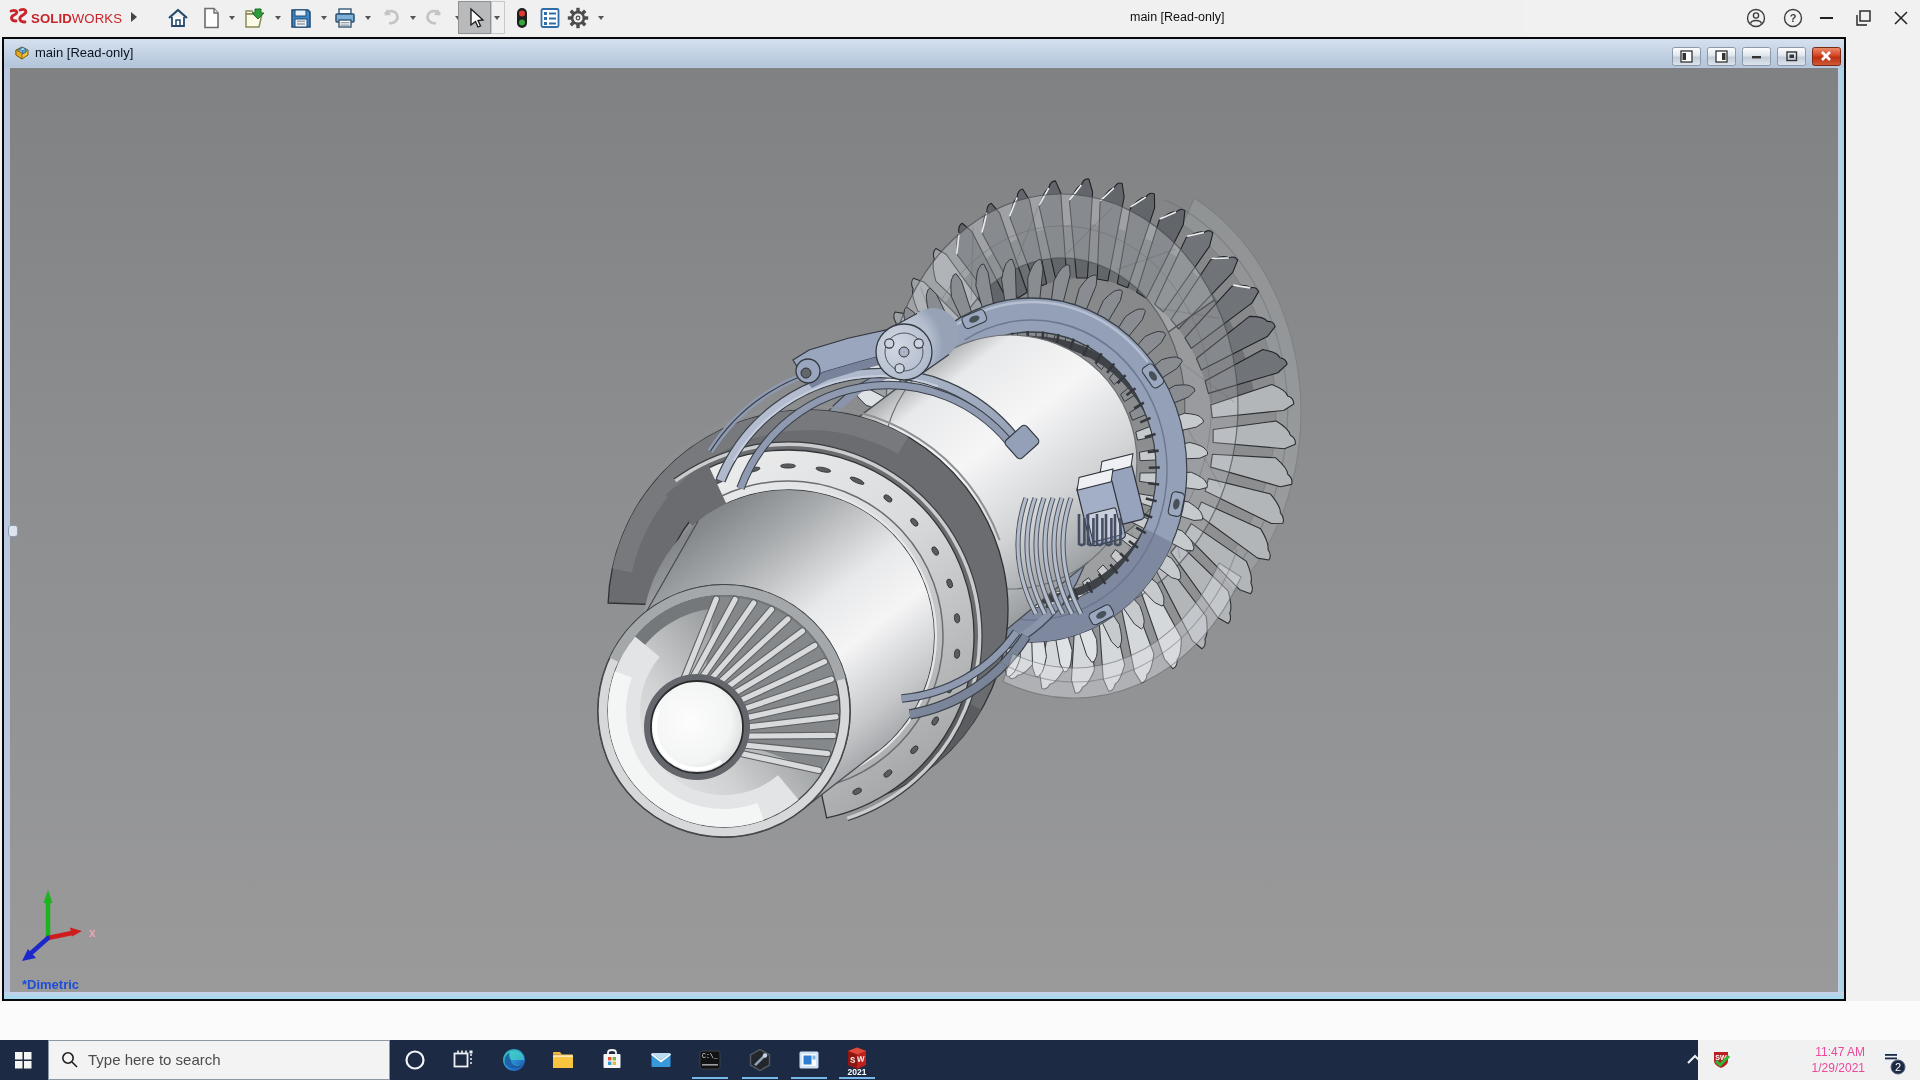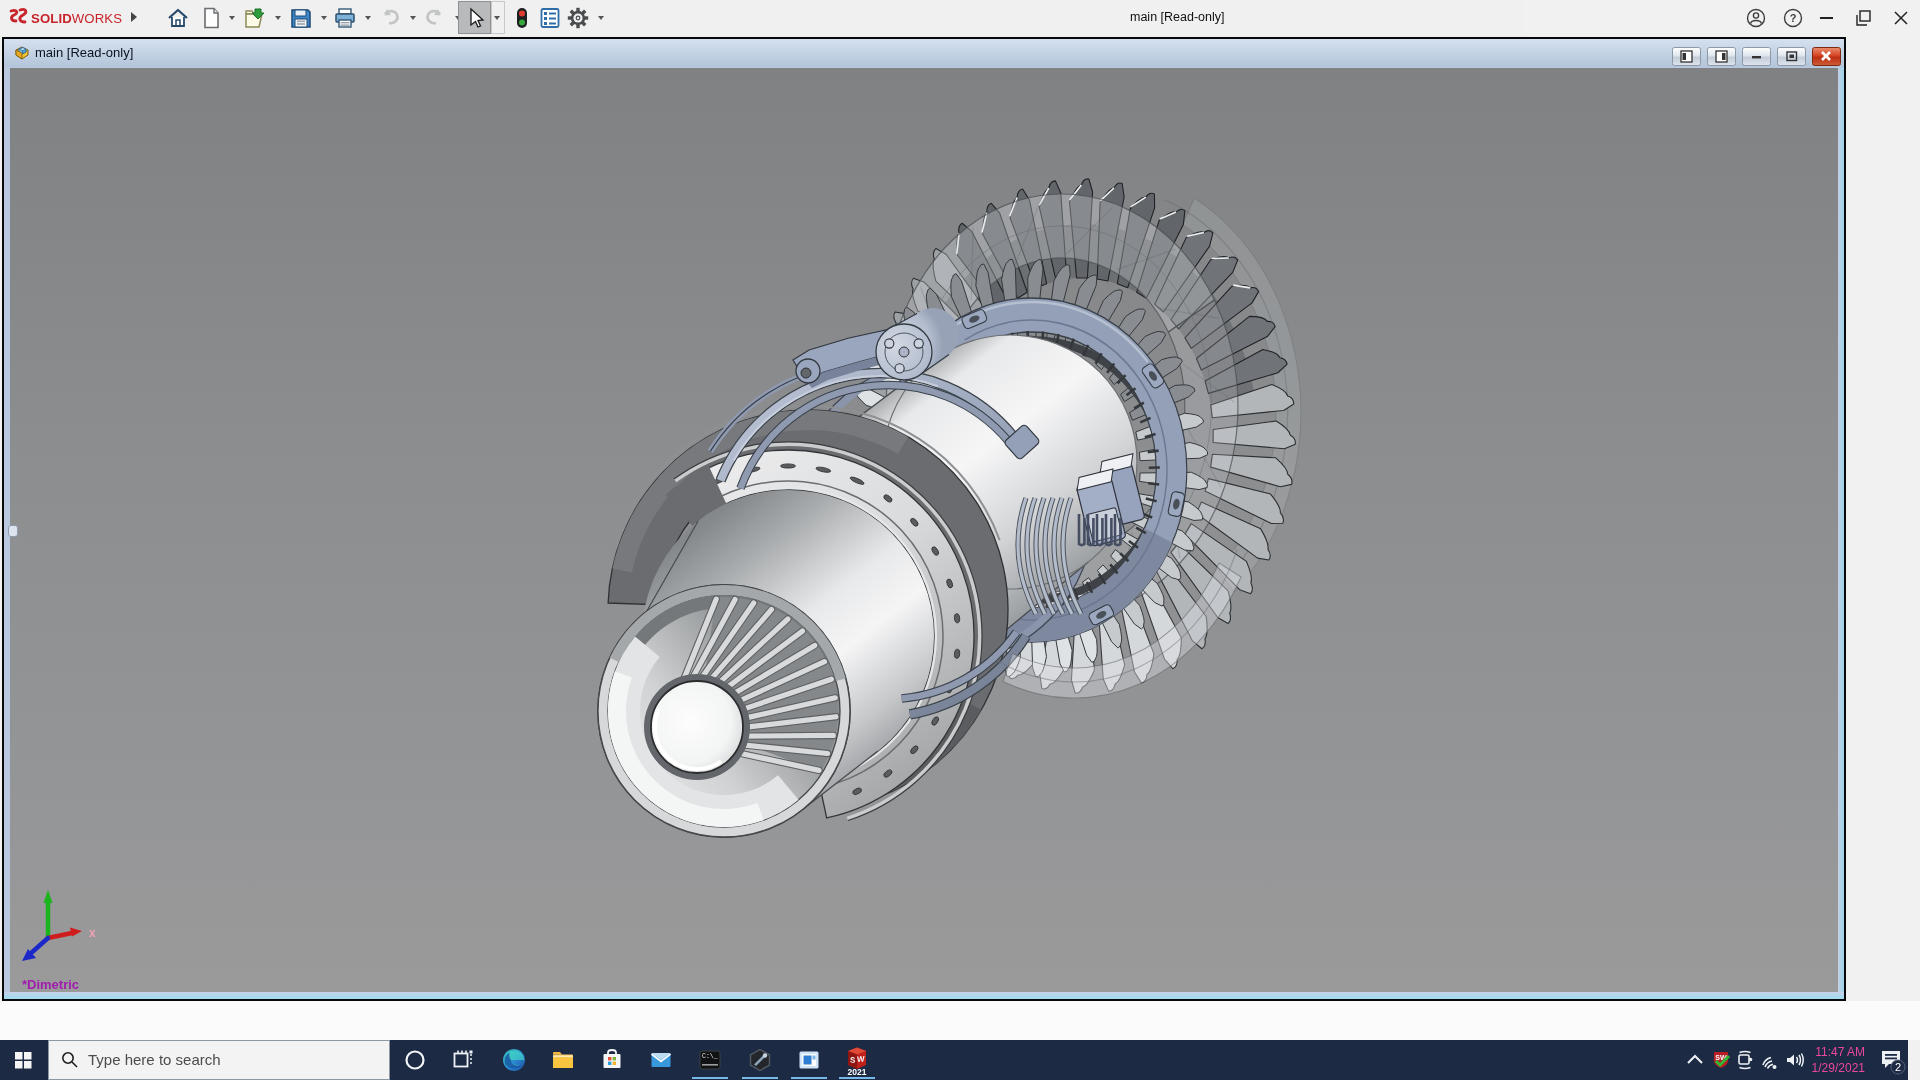--- a/index.html
+++ b/index.html
@@ -482,23 +482,23 @@
 <g stroke-linecap="round">
 <line x1="48" y1="68" x2="48" y2="32" stroke="#1cb41c" stroke-width="4.5"></line>
 <path d="M48,20 L43.5,33 L52.5,33 Z" fill="#1cb41c"></path>
 <line x1="48" y1="68" x2="72" y2="63" stroke="#cf1d1d" stroke-width="4.5"></line>
 <path d="M82,61 L70,57.5 L72,66.5 Z" fill="#cf1d1d"></path>
 <text x="89" y="67" font-size="12" fill="#f2a0b4" font-weight="bold">x</text>
 <line x1="48" y1="68" x2="30" y2="84" stroke="#1c28c8" stroke-width="4.5"></line>
 <path d="M22,91 L28,79 L36,88 Z" fill="#1c28c8"></path>
 </g>
   </svg>
-<div style="position:absolute;left:22px;top:977px;font:bold 13px 'Liberation Sans',sans-serif;color:#a21caf">*Dimetric</div>
+<div style="position:absolute;left:22px;top:977px;font:bold 13px 'Liberation Sans',sans-serif;color:#1d4ed8">*Dimetric</div>
 <div style="position:absolute;left:8px;top:525px;width:10px;height:12px;background:#dde4ef;border-radius:3px;border:1px solid #8f9cb0"></div>
-<div style="position:absolute;left:0;top:1040px;width:1908px;height:40px;background:#1c2a44">
+<div style="position:absolute;left:0;top:1040px;width:1698px;height:40px;background:#1c2a44">
     <svg width="48" height="40" viewBox="0 0 48 40" style="position:absolute;left:0;top:0">
       <g fill="#f5f5f5">
         <rect x="15" y="12" width="7.5" height="7.5"></rect>
         <rect x="24" y="12" width="7.5" height="7.5"></rect>
         <rect x="15" y="21" width="7.5" height="7.5"></rect>
         <rect x="24" y="21" width="7.5" height="7.5"></rect>
       </g>
     </svg>
     <div style="position:absolute;left:48px;top:0;width:342px;height:40px;background:#f3f3f3;border:1px solid #8b98a5;box-sizing:border-box"></div>
     <svg width="20" height="20" viewBox="0 0 20 20" style="position:absolute;left:60px;top:10px">

